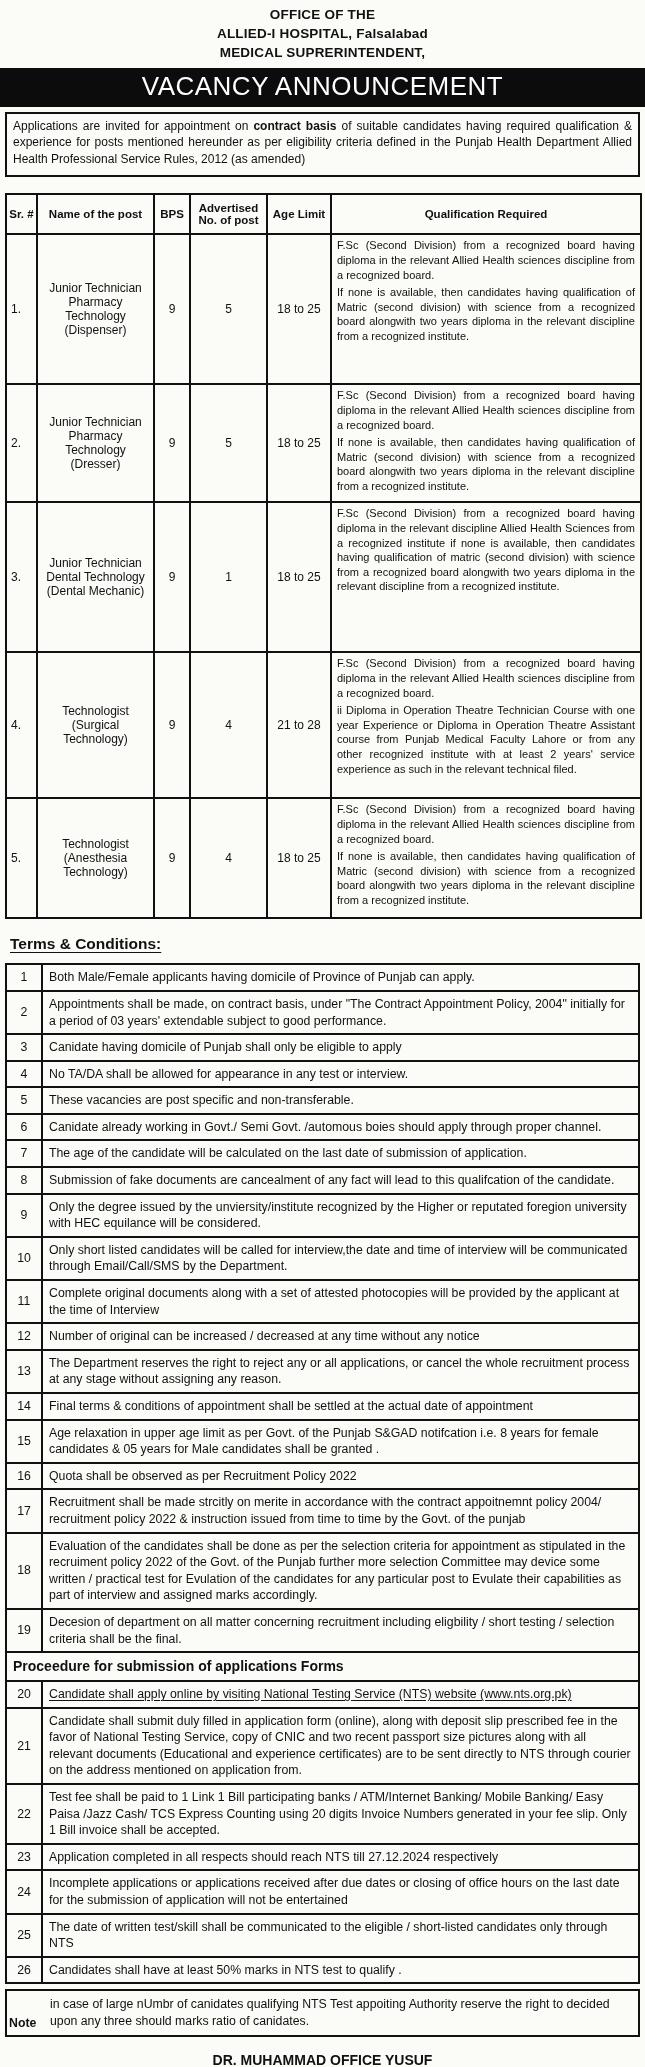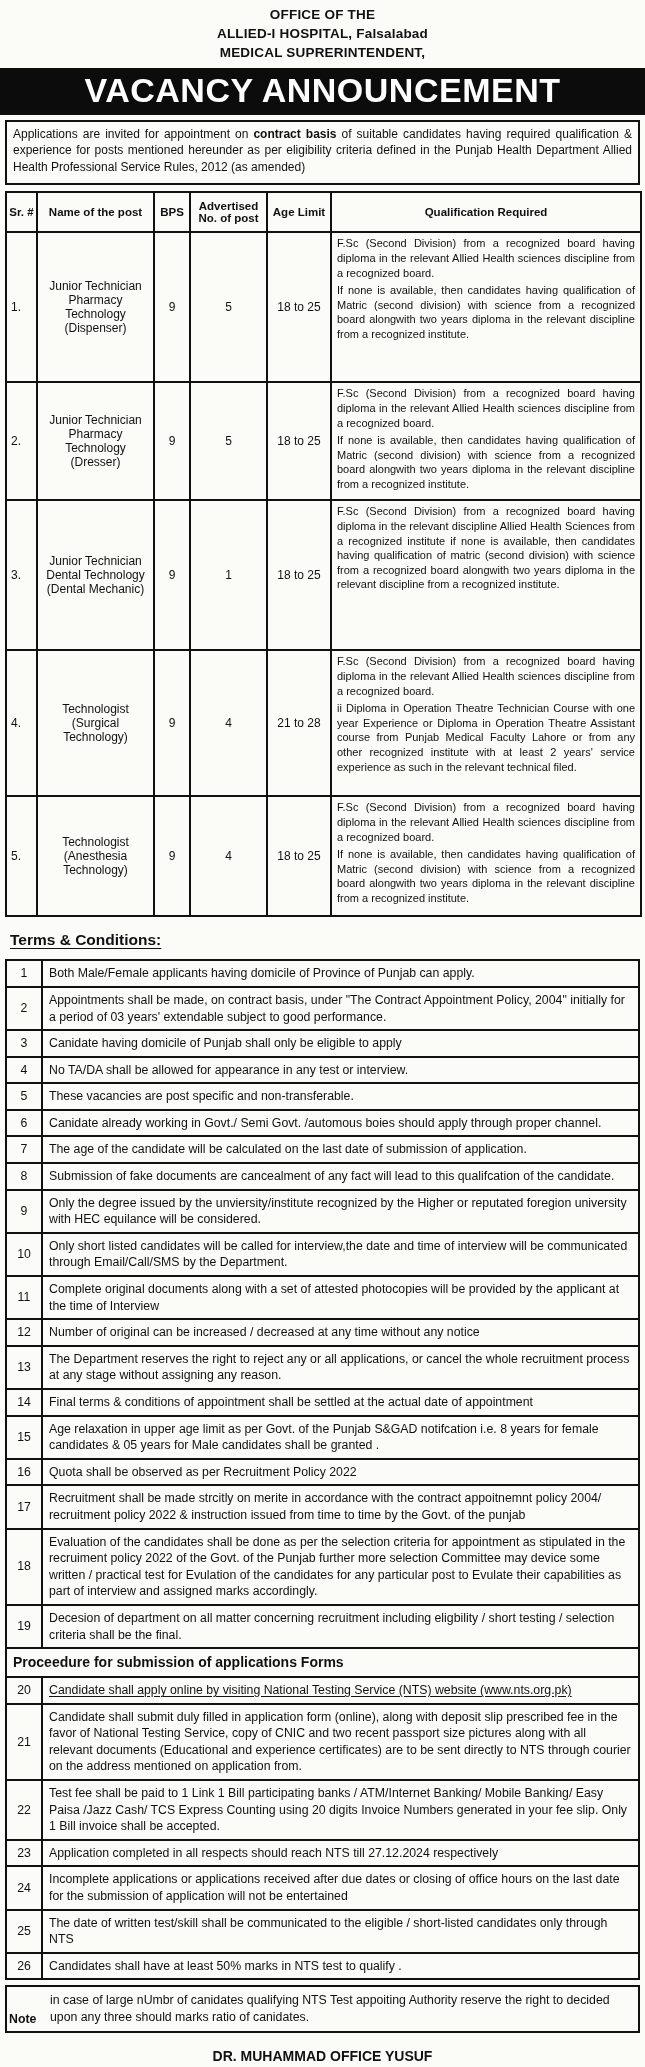--- a/index.html
+++ b/index.html
@@ -5,29 +5,29 @@
   * { box-sizing: border-box; margin: 0; padding: 0; }
   html, body { background: #e8e8e6; }
   body { width: 645px; margin: 0 auto; font-family: "Liberation Sans", sans-serif; color: #111; }
   .page { width: 645px; min-height: 2067px; background: #fbfbf8; position: relative; padding-bottom: 4px; }
 
   
   .office-header { text-align: center; padding-top: 6px; font-weight: bold; font-size: 13.5px; line-height: 1.4; letter-spacing: .2px; }
 
   
   .banner { background: #0c0c0c; color: #fff; text-align: center; margin-top: 5px; padding: 3px 0 5px; }
-  .banner span { font-size: 34px; font-weight: bold; letter-spacing: .5px; }
+  .banner span { font-size: 26px; font-weight: normal; letter-spacing: .5px; }
 
   
   .intro-box { border: 2.5px solid #111; margin: 5px 5px 6px; padding: 4px 6px 8px; font-size: 12px; line-height: 1.38; text-align: justify; }
   .intro-box b { font-weight: bold; }
 
   
   table { border-collapse: collapse; }
-  .posts { width: 635px; margin: 4px 5px; table-layout: fixed; }
+  .posts { width: 635px; margin: 16px 5px; table-layout: fixed; }
   .posts th, .posts td { border: 2px solid #111; vertical-align: middle; }
   .posts th { font-size: 11.5px; font-weight: bold; text-align: center; padding: 4px 2px; height: 40px; }
   .posts td { font-size: 12px; }
   .posts .c-sr    { width: 31px; }
   .posts .c-name  { width: 117px; }
   .posts .c-bps   { width: 36px; }
   .posts .c-adv   { width: 77px; }
   .posts .c-age   { width: 64px; }
   .posts .c-qual  { width: 310px; }
   .posts td.cell-sr   { text-align: left; padding: 2px 2px 2px 4px; }

